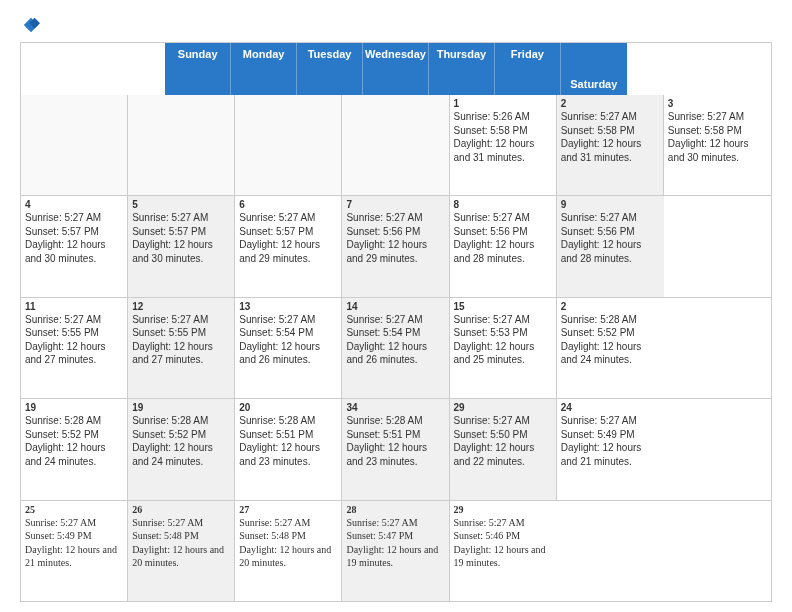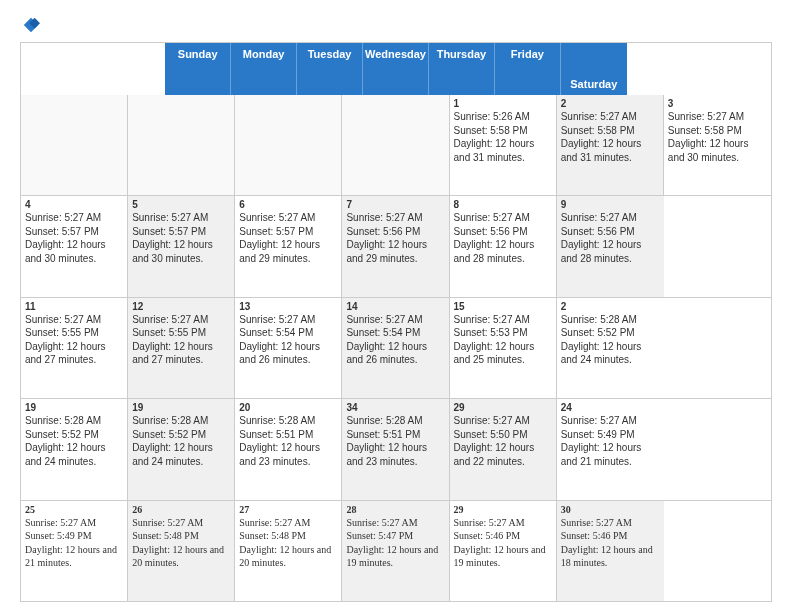--- a/index.html
+++ b/index.html
@@ -337,23 +337,16 @@
 Daylight: 12 hours
 and 19 minutes.</div>
           </div>
           <div class="cal-cell">
             <span class="day-num">29</span>
             <div class="cell-text">Sunrise: 5:27 AM
 Sunset: 5:46 PM
 Daylight: 12 hours
 and 19 minutes.</div>
           </div>
-          <div class="cal-cell shaded">
-            <span class="day-num">30</span>
-            <div class="cell-text">Sunrise: 5:27 AM
-Sunset: 5:46 PM
-Daylight: 12 hours
-and 18 minutes.</div>
-          </div>
         </div>
       </div>
   </div>
 </div>
 
 </body></html>

